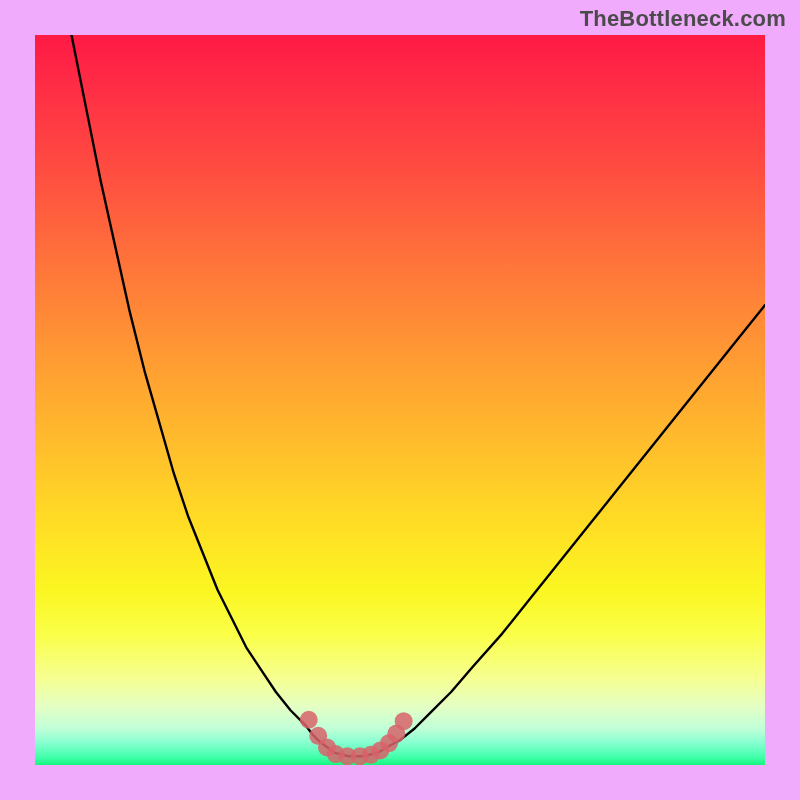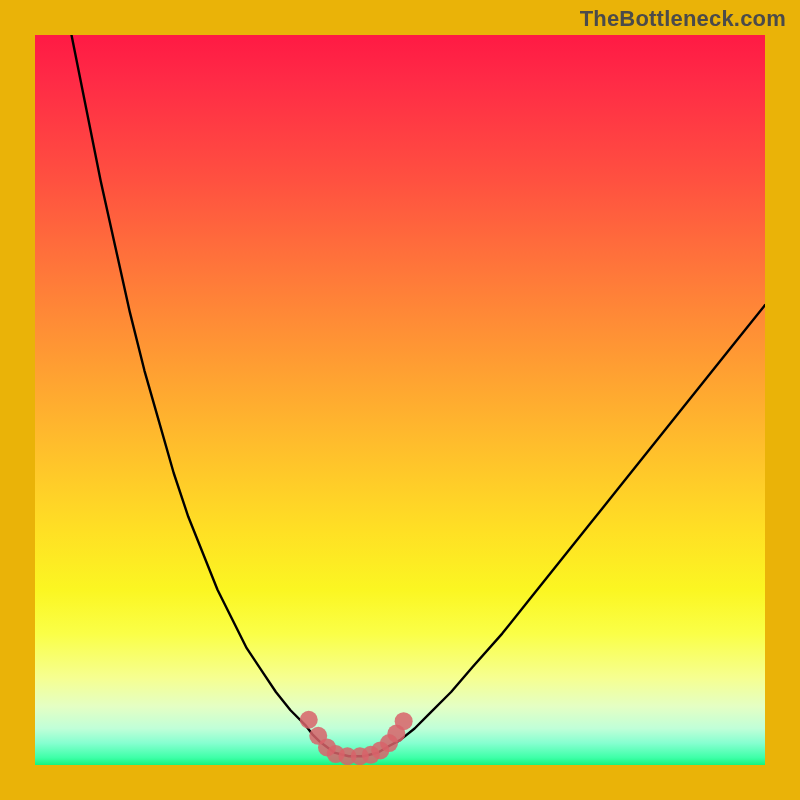--- a/index.html
+++ b/index.html
@@ -10,21 +10,21 @@
     background: #000;
     overflow: hidden;
     font-family: Arial, sans-serif;
   }
   .frame {
     position: absolute;
     left: 0;
     top: 0;
     width: 800px;
     height: 800px;
-    background: #eab308;
+    background: #f0abfc;
   }
   .plot-area {
     position: absolute;
     left: 35px;
     top: 35px;
     width: 730px;
     height: 730px;
     overflow: hidden;
   }
   .gradient-bg {

